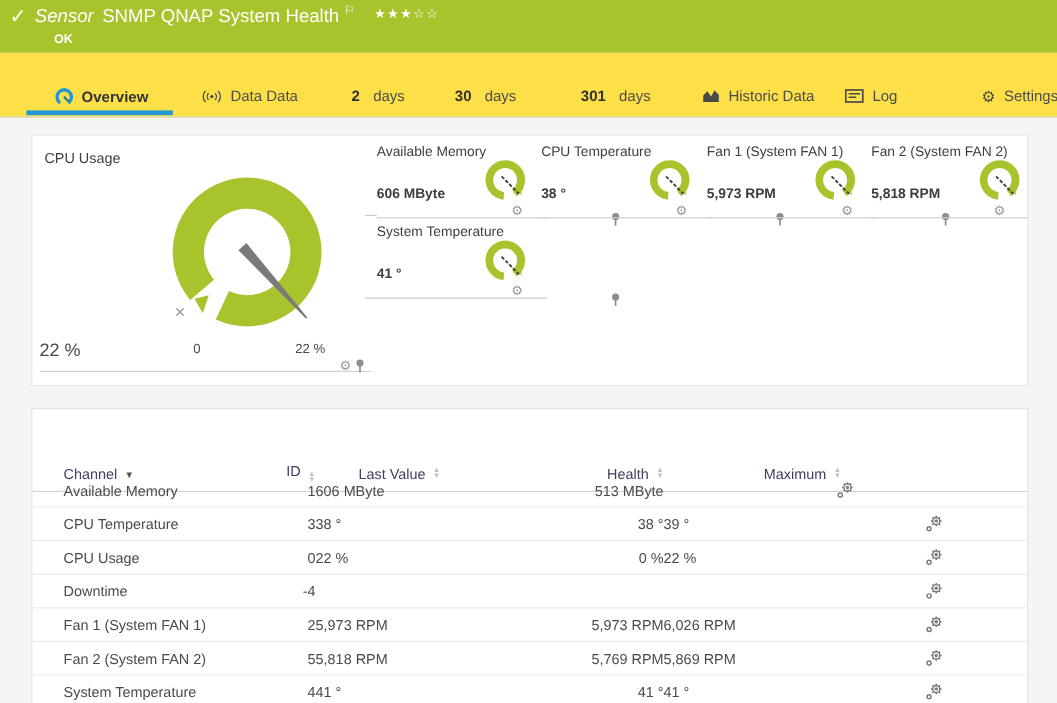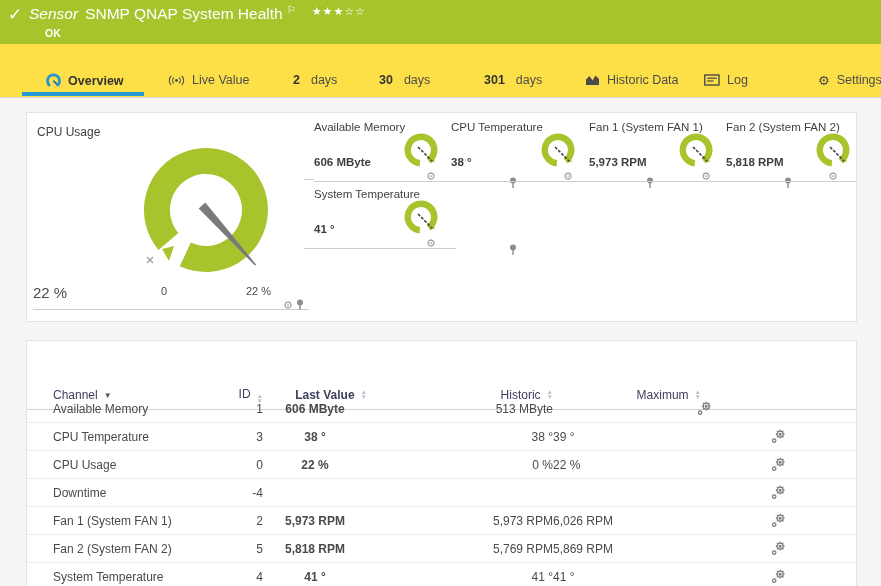--- a/index.html
+++ b/index.html
@@ -41,21 +41,21 @@
   .tile svg{position:absolute;left:83px;top:6px;}
   .tile .divline{left:0;top:60px;width:142px;}
   .tile .iconpair{left:112px;top:50px;}
   
   .tablecard{position:absolute;left:26px;top:340px;width:831px;height:246px;background:#fff;border:1px solid #e3e3e3;border-bottom:none;box-sizing:border-box;}
   .thead{position:absolute;left:0;top:40px;width:100%;height:28px;display:flex;align-items:center;border-bottom:1px solid #d4d4d4;font-size:12px;color:#3e3e5e;}
   .trow{display:flex;align-items:center;height:27px;border-bottom:1px solid #ececec;font-size:12px;color:#4a4a4a;}
   .tbody{position:absolute;left:0;top:54px;width:100%;}
   .c1{width:150px;padding-left:26px;box-sizing:content-box;text-align:left;white-space:nowrap;}
   .c2{width:60px;text-align:right;}
-  .c3{width:104px;text-align:center;font-weight:bold;}
+  .c3{width:104px;text-align:left;}
   .c4{width:186px;text-align:right;}
   .c5{width:148px;text-align:left;}
   .c6{flex:1;display:flex;justify-content:center;}
   .thead .c1,.thead .c3,.thead .c4,.thead .c5{display:flex;align-items:center;}
   .thead .c3,.thead .c4,.thead .c5{justify-content:flex-end;}
   .sortactive{font-size:8px;color:#555;margin-left:6px;}
   .sortboth{display:inline-flex;flex-direction:column;margin-left:6px;font-size:6.5px;line-height:4.8px;color:#c2c2cc;}
   .rowgear{cursor:pointer;}
 </style>
 </head>
@@ -81,21 +81,21 @@
     <span>Overview</span>
   </div>
   <div class="tab" style="left:168px">
     <svg width="17" height="11" viewBox="0 0 17 11">
       <circle cx="8.5" cy="5.5" r="1.4" fill="#4c4c4c"></circle>
       <path d="M5.8 2.7 A4 4 0 0 0 5.8 8.3" stroke="#4c4c4c" stroke-width="1.1" fill="none"></path>
       <path d="M11.2 2.7 A4 4 0 0 1 11.2 8.3" stroke="#4c4c4c" stroke-width="1.1" fill="none"></path>
       <path d="M3.3 0.9 A6.3 6.3 0 0 0 3.3 10.1" stroke="#4c4c4c" stroke-width="1.1" fill="none"></path>
       <path d="M13.7 0.9 A6.3 6.3 0 0 1 13.7 10.1" stroke="#4c4c4c" stroke-width="1.1" fill="none"></path>
     </svg>
-    <span>Live Value</span>
+    <span>Data Data</span>
   </div>
   <div class="tab" style="left:293px">
     <b>2</b>
     <span>days</span>
   </div>
   <div class="tab" style="left:379px">
     <b>30</b>
     <span>days</span>
   </div>
   <div class="tab" style="left:484px">
@@ -247,21 +247,21 @@
         </span>
     </div>
     <div class="c3">
       <span>Last Value</span>
       <span class="sortboth">
           <span>▲</span>
           <span>▼</span>
         </span>
     </div>
     <div class="c4">
-      <span>Historic</span>
+      <span>Health</span>
       <span class="sortboth">
           <span>▲</span>
           <span>▼</span>
         </span>
     </div>
     <div class="c5">
       <span>Maximum</span>
       <span class="sortboth">
           <span>▲</span>
           <span>▼</span>

